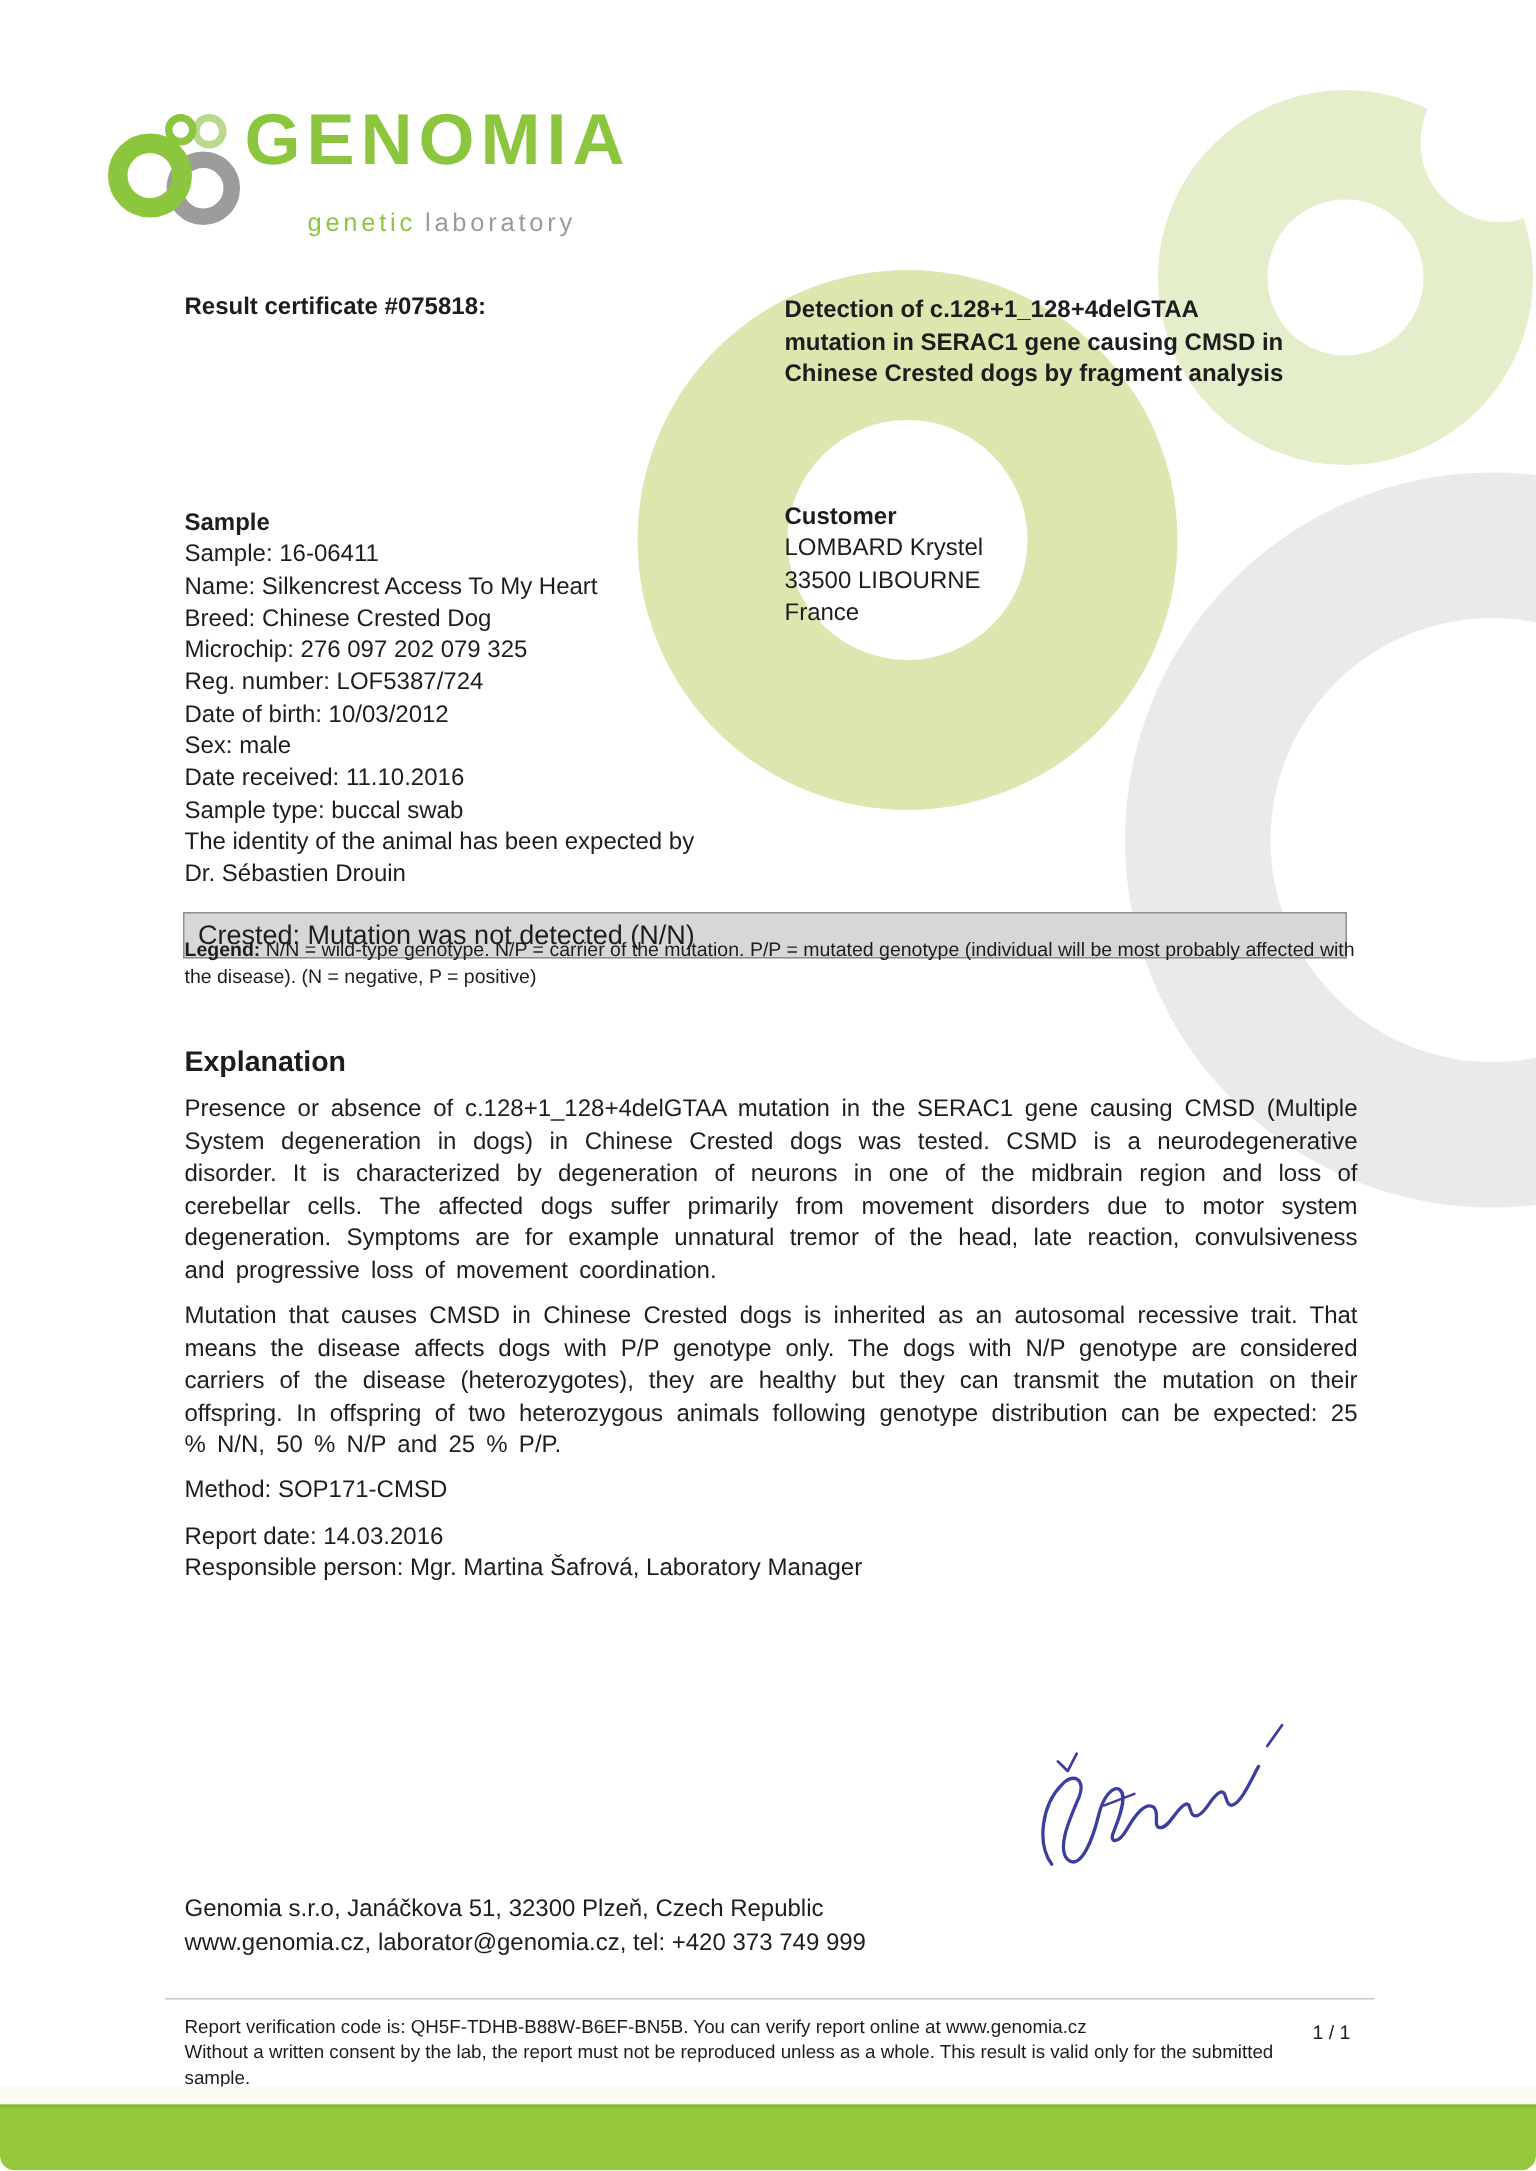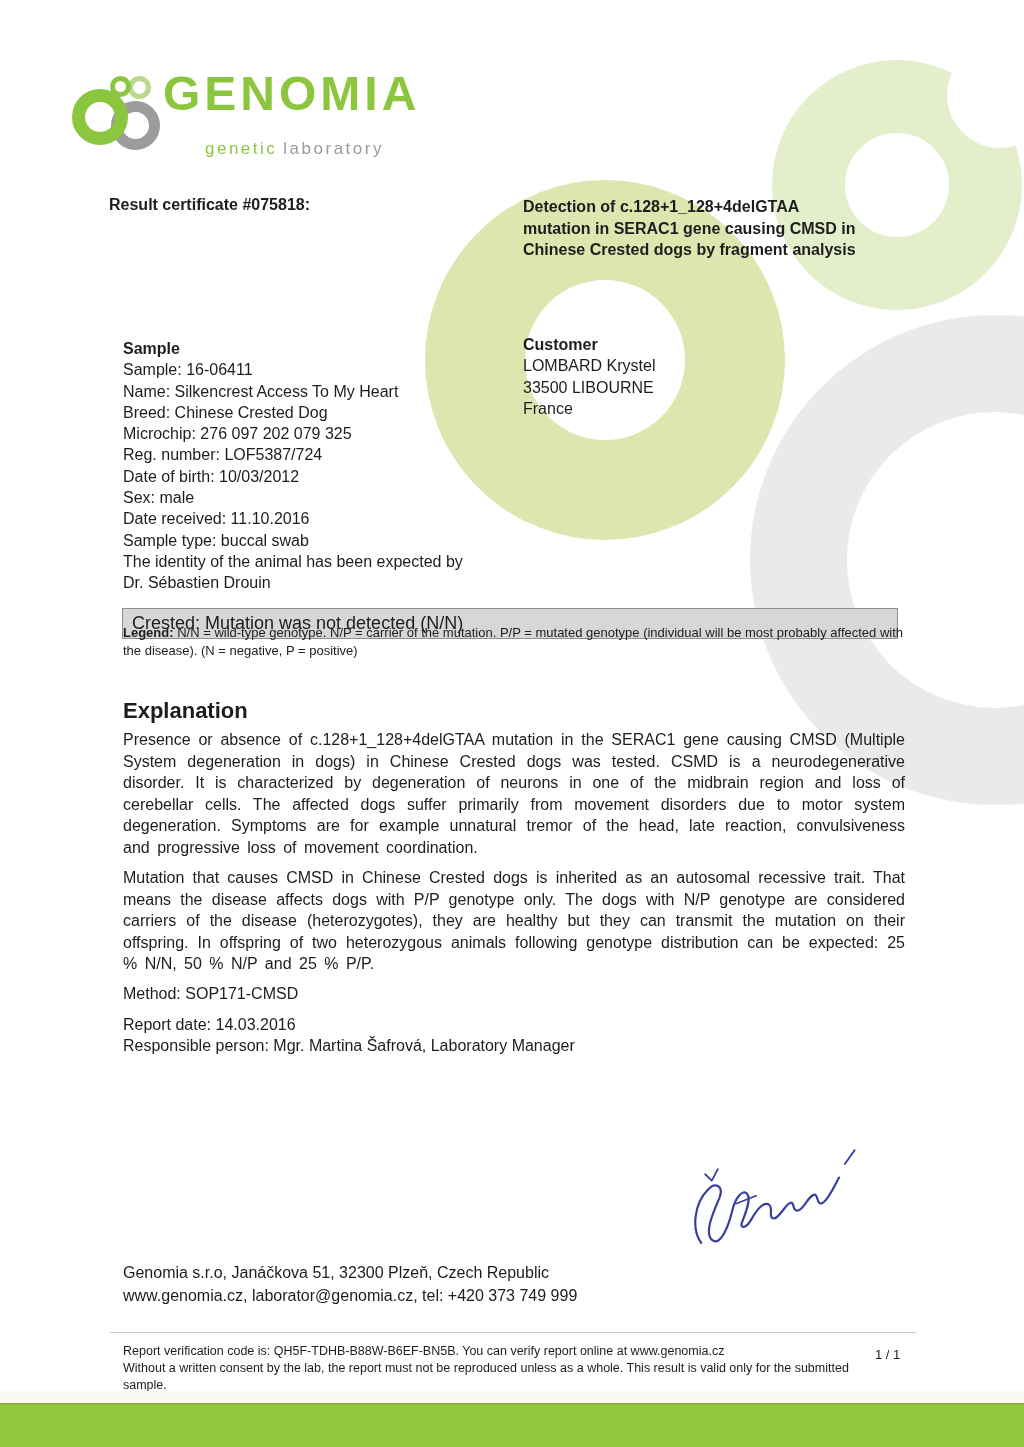--- a/index.html
+++ b/index.html
@@ -1,51 +1,51 @@
 <!DOCTYPE html>
 <html style="--brand_green: #8cc63f; --logo_gray: #9c9c9c; --watermark_green: #dbe7af; --watermark_green_light: #e4eecb; --watermark_gray: #eaeaea; --result_box_bg: #d7d7d7; --result_box_border: #8f8f8f; --footer_bar_green: #94c93d; --signature_blue: #3a3f9f;"><head>
 <meta charset="utf-8">
 <style>
   html,body{margin:0;padding:0;background:#ffffff;}
   .page{
     position:relative;width:1024px;height:1447px;background:#ffffff;
-    overflow:hidden;font-family:"Liberation Sans",sans-serif;color:#1d1d1d;
+    overflow:hidden;font-family:"Liberation Sans",sans-serif;color:#1d1d1d;border-radius:10px;
   }
   
   .ring{position:absolute;border-radius:50%;box-sizing:border-box;}
   .wm-green-large{left:425px;top:180px;width:360px;height:360px;border:100px solid var(--watermark_green,#dbe7af);z-index:0;}
   .wm-green-topright{left:772px;top:60px;width:250px;height:250px;border:73px solid var(--watermark_green_light,#e4eecb);z-index:0;}
   .wm-white-punch{left:947px;top:42px;width:106px;height:106px;background:#ffffff;z-index:0;}
   .wm-gray-large{left:750px;top:315px;width:490px;height:490px;border:97px solid var(--watermark_gray,#eaeaea);z-index:0;}
   
   .logo-ring-big{left:72px;top:89px;width:56px;height:56px;border:13px solid var(--brand_green,#8cc63f);z-index:3;}
   .logo-ring-small{left:110px;top:76px;width:21px;height:21px;border:5px solid var(--brand_green,#8cc63f);z-index:4;}
   .logo-ring-pale{left:128px;top:76px;width:23px;height:23px;border:5px solid #b9d98d;z-index:3;}
   .logo-ring-gray{left:111px;top:101px;width:49px;height:49px;border:11px solid var(--logo_gray,#9c9c9c);z-index:2;}
   .brand{position:absolute;left:163px;top:66px;font-size:48px;font-weight:700;letter-spacing:4px;color:var(--brand_green,#8cc63f);z-index:3;}
   .tagline{position:absolute;left:205px;top:119px;font-size:17px;letter-spacing:2.5px;z-index:3;margin-top:20px;}
   .tagline .t-green{color:var(--brand_green,#8cc63f);}
   .tagline .t-gray{color:#9a9a9a;margin-left:6px;}
   
   .abs{position:absolute;z-index:2;}
-  .cert-label{left:109px;top:196px;font-size:16px;font-weight:700;}
+  .cert-label{left:123px;top:196px;font-size:16px;font-weight:700;}
   .title-block{left:523px;top:196px;width:390px;font-size:16px;font-weight:700;line-height:21.5px;}
   .info-block{font-size:16px;line-height:21.3px;}
   .info-heading{font-weight:700;}
   .sample-block{left:123px;top:338px;width:400px;}
   .customer-block{left:523px;top:334px;width:380px;}
   .result-box{
     left:122px;top:608px;width:776px;height:31px;
     background:var(--result_box_bg,#d7d7d7);
     border:1px solid var(--result_box_border,#8f8f8f);
     box-sizing:border-box;font-size:18px;line-height:29px;padding-left:9px;
   }
   .legend{left:123px;top:624px;width:786px;font-size:13px;line-height:18px;}
   .legend .lg-label{font-weight:700;}
-  .expl-heading{left:123px;top:698px;font-size:22px;font-weight:700;}
+  .expl-heading{left:123px;top:698px;font-size:19px;font-weight:700;}
   .para{left:123px;top:0;width:782px;font-size:16px;line-height:21.5px;text-align:justify;word-spacing:3px;margin:0;}
   .para1{top:729px;}
   .para2{top:867px;}
   .method-line{left:123px;top:985px;font-size:16px;}
   .report-date{left:123px;top:1016px;font-size:16px;}
   .responsible{left:123px;top:1037px;font-size:16px;}
   .signature{left:678px;top:1148px;width:200px;height:110px;transform:rotate(-5deg);}
   .company-block{left:123px;top:1262px;font-size:16px;line-height:22.5px;}
   .footer-divider{left:110px;top:1332px;width:806px;height:1px;background:#c6c6c6;}
   .footer-text{left:123px;top:1343px;width:760px;font-size:12.5px;line-height:17px;}

